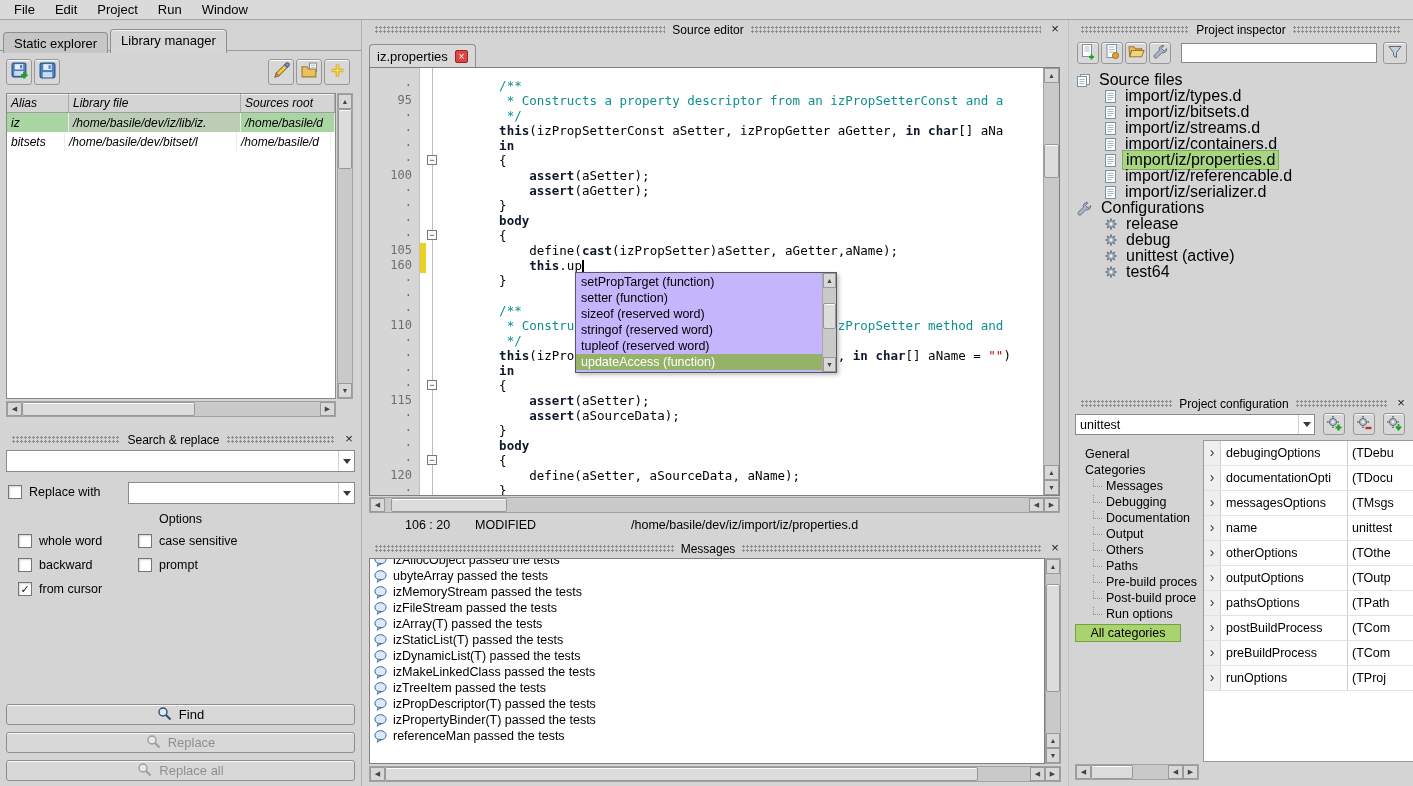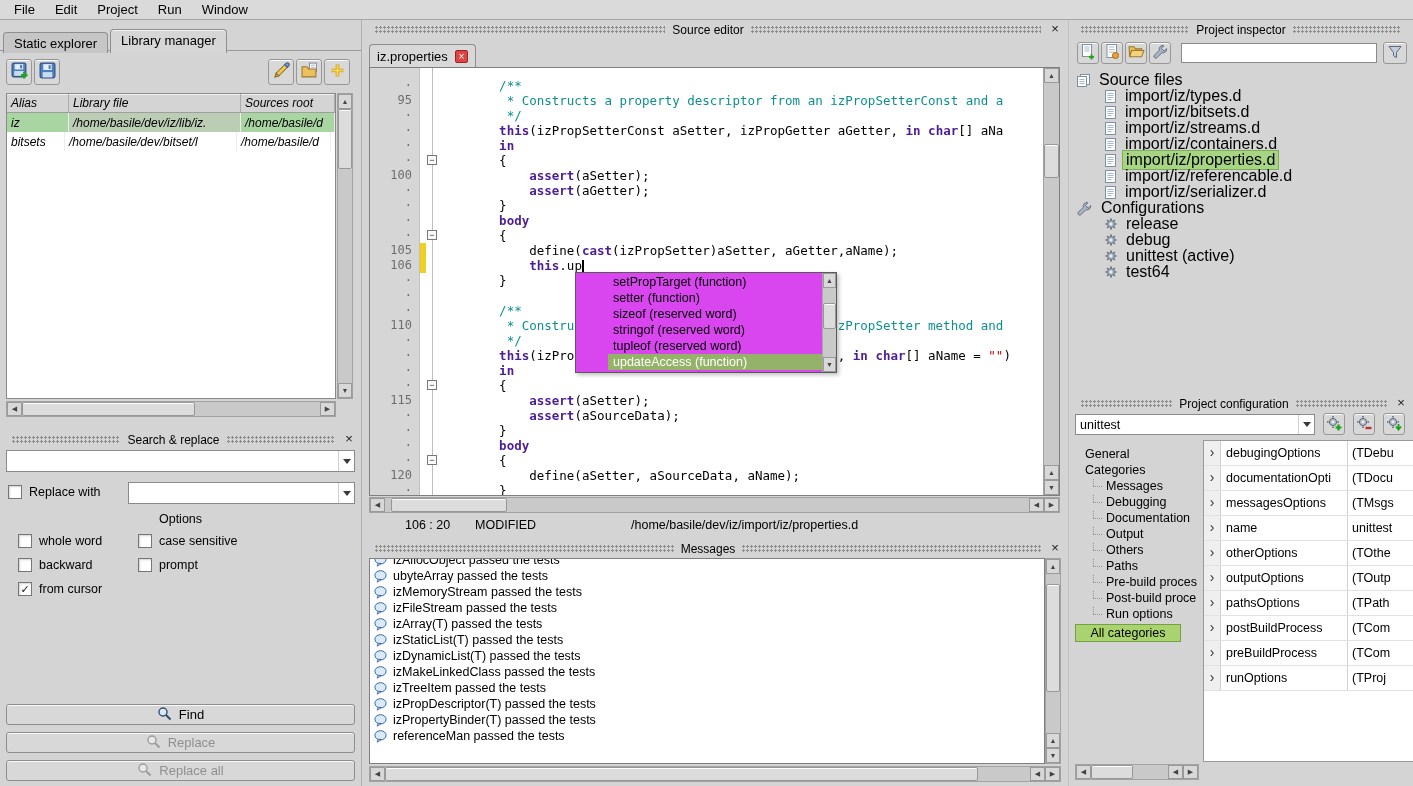--- a/index.html
+++ b/index.html
@@ -73,29 +73,29 @@
   .gl{height:15px;line-height:15px;}
   #editor-chg{width:6px;background:#fff;padding-top:10px;flex:none;}
   .chg{height:15px;}
   .chg.on{background:#eed020;}
   #editor-fold{width:13px;background:#fff;padding-top:10px;position:relative;flex:none;}
   #editor-fold::before{content:"";position:absolute;left:6px;top:0;bottom:0;width:1px;background:#bdbdbd;}
   .fl{height:15px;position:relative;}
   .foldbox{position:absolute;left:1px;top:2px;width:10px;height:10px;background:#fafafa;border:1px solid #787878;font-size:9px;line-height:8px;text-align:center;color:#333;}
   #editor-code{flex:1;padding-top:10px;padding-left:30px;font-family:"DejaVu Sans Mono",monospace;font-size:12.5px;overflow:hidden;}
   .cl{height:15px;line-height:15px;white-space:pre;}
-  .tk-k{color:#4c1d95;font-weight:bold;}
+  .tk-k{color:#0f172a;font-weight:bold;}
   .tk-c{color:#0e8f8f;}
   .tk-s{color:#c00000;}
   .tk-p{color:#000;}
   .caret{display:inline-block;width:2px;height:12px;background:#000;vertical-align:-2px;}
   #ed-vscroll{position:relative;width:16px;flex:none;border:none;border-left:1px solid #a2a2a2;}
 
   
-  #completion{position:absolute;left:212px;top:252px;width:262px;height:101px;background:#d946ef;border:1px solid #5a5a5a;z-index:10;display:flex;box-shadow:2px 2px 4px rgba(0,0,0,.25);padding-left:32px;}
+  #completion{position:absolute;left:212px;top:252px;width:262px;height:101px;background:#c4b5fd;border:1px solid #5a5a5a;z-index:10;display:flex;box-shadow:2px 2px 4px rgba(0,0,0,.25);}
   #completion-list{flex:1;overflow:hidden;padding-top:1px;}
   .ci{height:16px;line-height:16px;font-size:12.5px;padding:0 5px;white-space:nowrap;}
   .ci.sel{background:#94b369;color:#fff;}
   #completion .scroll.v{position:relative;width:14px;border:none;border-left:1px solid #a9a9a9;flex:none;}
 
   
   #statusbar{position:absolute;top:496px;left:6px;width:691px;height:19px;font-size:12.5px;}
   #statusbar span{position:absolute;top:2px;white-space:nowrap;}
 
   
@@ -309,21 +309,21 @@
           <div class="gl">·</div>
           <div class="gl">·</div>
           <div class="gl">·</div>
           <div class="gl">·</div>
           <div class="gl">100</div>
           <div class="gl">·</div>
           <div class="gl">·</div>
           <div class="gl">·</div>
           <div class="gl">·</div>
           <div class="gl">105</div>
-          <div class="gl cur">106</div>
+          <div class="gl cur">160</div>
           <div class="gl">·</div>
           <div class="gl">·</div>
           <div class="gl">·</div>
           <div class="gl">110</div>
           <div class="gl">·</div>
           <div class="gl">·</div>
           <div class="gl">·</div>
           <div class="gl">·</div>
           <div class="gl">115</div>
           <div class="gl">·</div>

